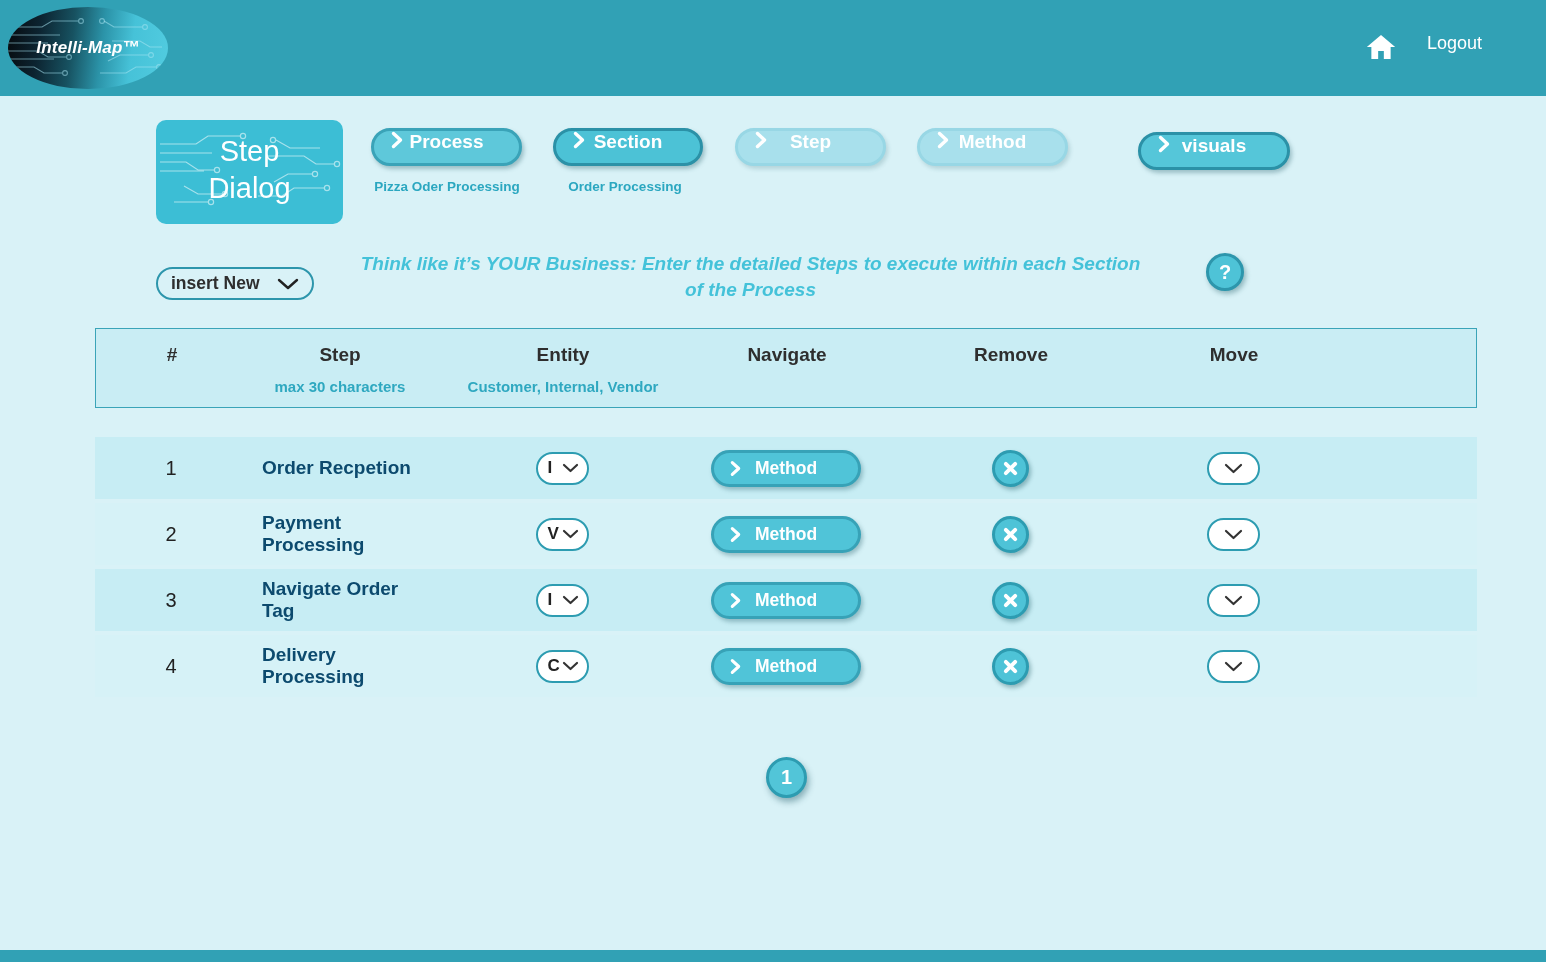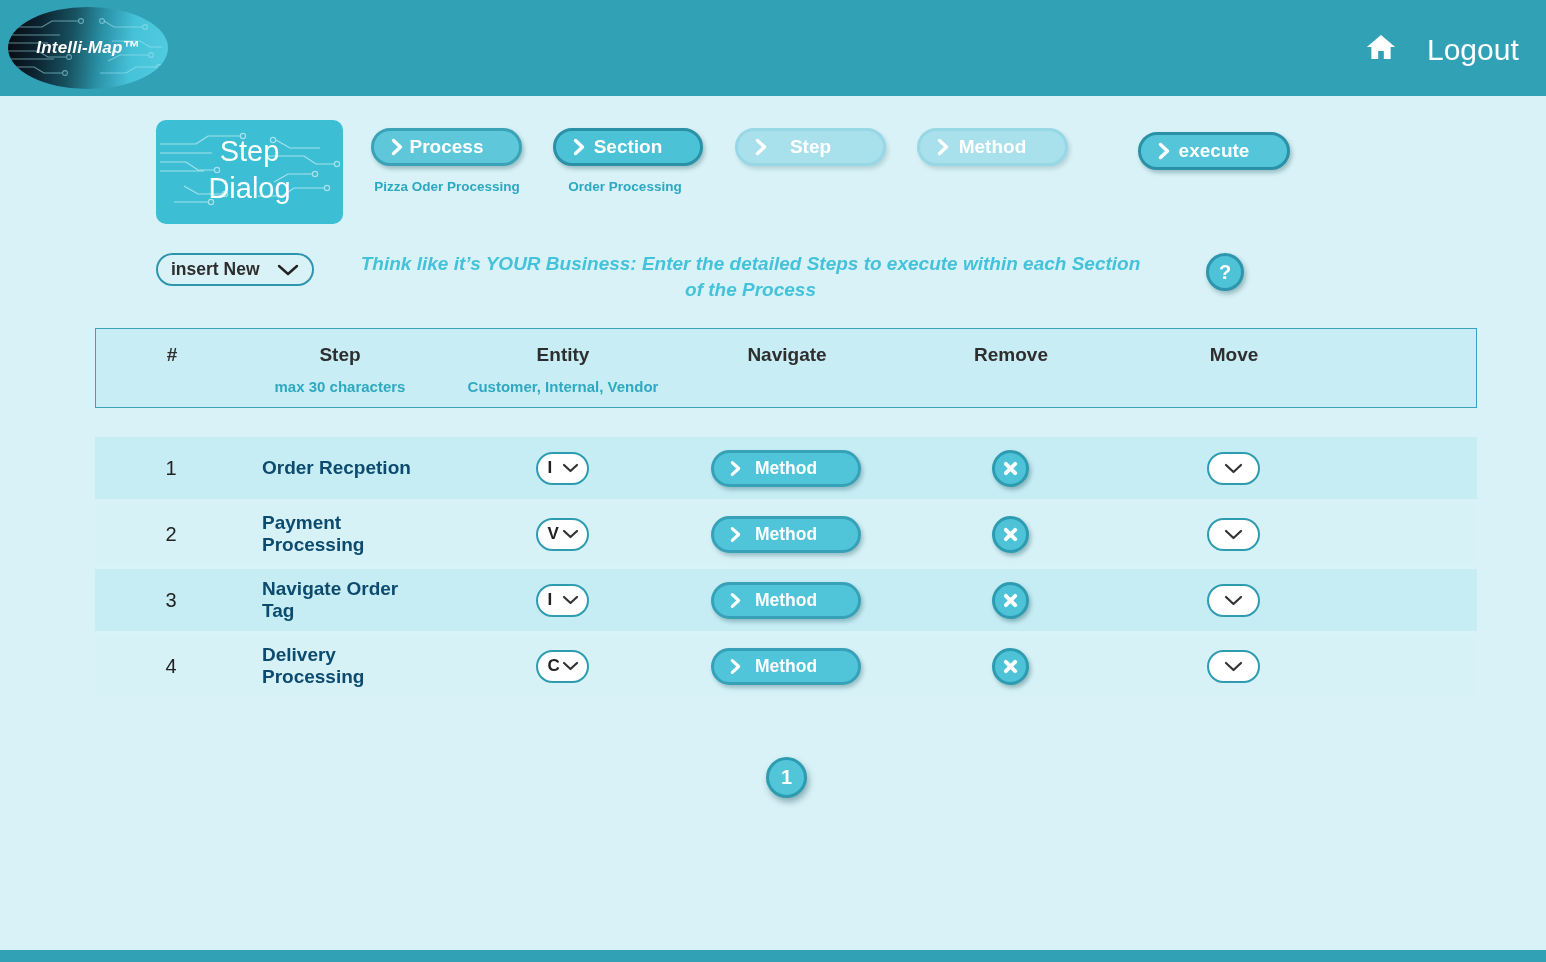--- a/index.html
+++ b/index.html
@@ -8,45 +8,45 @@
   .page { position:relative; width:1546px; height:962px; background:#d9f2f7; overflow:hidden; }
 
   
   .app-header { position:absolute; top:0; left:0; width:100%; height:96px; background:#31a1b5; }
   .logo { position:absolute; left:8px; top:7px; width:160px; height:82px; border-radius:50%;
           background:linear-gradient(97deg,#06090c 0%,#0c2330 20%,#175261 40%,#2b93a8 58%,#46c2d8 76%,#52cce0 100%);
           display:flex; align-items:center; justify-content:center; overflow:hidden; }
   .logo svg.circuit { position:absolute; inset:0; width:100%; height:100%; }
   .logo-text { position:relative; color:#fff; font-size:17px; font-weight:700; font-style:italic; letter-spacing:.2px; }
   .home-btn { position:absolute; left:1364px; top:30px; width:34px; height:34px; cursor:pointer; }
-  .logout-btn { position:absolute; left:1427px; top:33px; color:#fff; font-size:30px; cursor:pointer; }
+  .logout-btn { position:absolute; left:1427px; top:33px; color:#fff; font-size:18px; cursor:pointer; }
 
   
   .step-dialog { position:absolute; left:156px; top:120px; width:187px; height:104px; border-radius:10px;
                  background:#3cbed5; color:#fff; text-align:center; padding-top:13px;
                  font-size:29px; line-height:37px; }
   .step-dialog svg.circuit { position:absolute; inset:0; width:100%; height:100%; }
   .step-dialog span { position:relative; }
 
   
-  .pill-btn { position:absolute; height:38px; border-radius:19px; display:flex; align-items:center;
+  .pill-btn { position:absolute; height:38px; border-radius:19px; display:flex; align-items:flex-start;
               box-shadow:2px 3px 4px rgba(36,94,106,.35); cursor:pointer; }
   .pill-btn .chev { position:absolute; left:17px; width:12px; height:18px; display:block; }
   .pill-btn .lbl { flex:1; text-align:center; color:#fff; font-size:19px; font-weight:700; }
   .crumb-process { left:371px; top:128px; width:151px; background:#5ec8da; border:3px solid #3aa3b8; }
   .crumb-section { left:553px; top:128px; width:150px; background:#4cc2d6; border:3px solid #2b91a7; }
   .crumb-step    { left:735px; top:128px; width:151px; background:#a8e0ec; border:3px solid #98d7e5; box-shadow:2px 3px 4px rgba(36,94,106,.2); }
   .crumb-method  { left:917px; top:128px; width:151px; background:#a8e0ec; border:3px solid #98d7e5; box-shadow:2px 3px 4px rgba(36,94,106,.2); }
   .crumb-visuals { left:1138px; top:132px; width:152px; background:#55c6d9; border:3px solid #2b91a7; }
   .crumb-sub { position:absolute; width:220px; text-align:center; color:#2ba7c0; font-size:13.5px; font-weight:700; }
   .sub-process { left:337px; top:179px; }
   .sub-section { left:515px; top:179px; }
 
   
-  .insert-dd { position:absolute; left:156px; top:253px; width:158px; height:33px; border:2.5px solid #2d96ac;
+  .insert-dd { position:absolute; left:156px; top:267px; width:158px; height:33px; border:2.5px solid #2d96ac;
                border-radius:17px; display:flex; align-items:center; cursor:pointer; background:transparent; }
   .insert-dd .val { padding-left:13px; font-size:17.5px; font-weight:700; color:#2e2e2e; flex:1; }
   .insert-dd .dchev { margin-right:13px; width:22px; height:12px; }
   .instruction { position:absolute; left:353px; top:251px; width:795px; text-align:center;
                  color:#44c2d9; font-size:19px; font-weight:700; font-style:italic; line-height:26px; }
   .help-btn { position:absolute; left:1206px; top:253px; width:38px; height:38px; border-radius:50%;
               background:#4ec3d7; border:3px solid #2d96ac; color:#fff; font-size:20px; font-weight:700;
               display:flex; align-items:center; justify-content:center; box-shadow:2px 3px 5px rgba(36,94,106,.4); cursor:pointer; }
 
   
@@ -175,21 +175,21 @@
     <svg class="chev" viewBox="0 0 12 18">
       <path d="M2.5 2.5 L9.5 9 L2.5 15.5" stroke="#fff" stroke-width="3.4" fill="none" stroke-linecap="round" stroke-linejoin="round"></path>
     </svg>
     <span class="lbl">Method</span>
   </div>
 
   <div class="pill-btn crumb-visuals">
     <svg class="chev" viewBox="0 0 12 18">
       <path d="M2.5 2.5 L9.5 9 L2.5 15.5" stroke="#fff" stroke-width="3.4" fill="none" stroke-linecap="round" stroke-linejoin="round"></path>
     </svg>
-    <span class="lbl">execute</span>
+    <span class="lbl">visuals</span>
   </div>
 
   <div class="insert-dd">
     <span class="val">insert New</span>
     <svg class="dchev" viewBox="0 0 22 12">
       <path d="M2 2 L11 10 L20 2" stroke="#222" stroke-width="2.4" fill="none" stroke-linecap="round" stroke-linejoin="round"></path>
     </svg>
   </div>
 
   <div class="instruction">Think like it’s YOUR Business: Enter the detailed Steps to execute within each Section of the Process</div>

